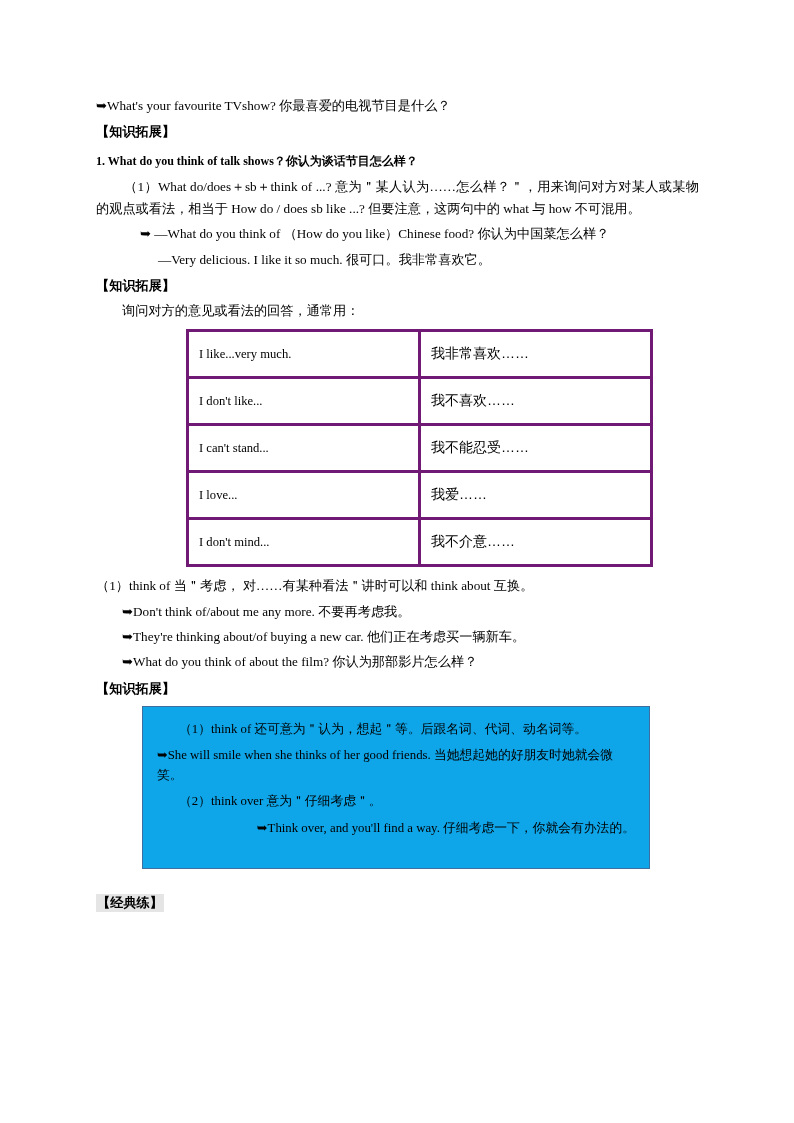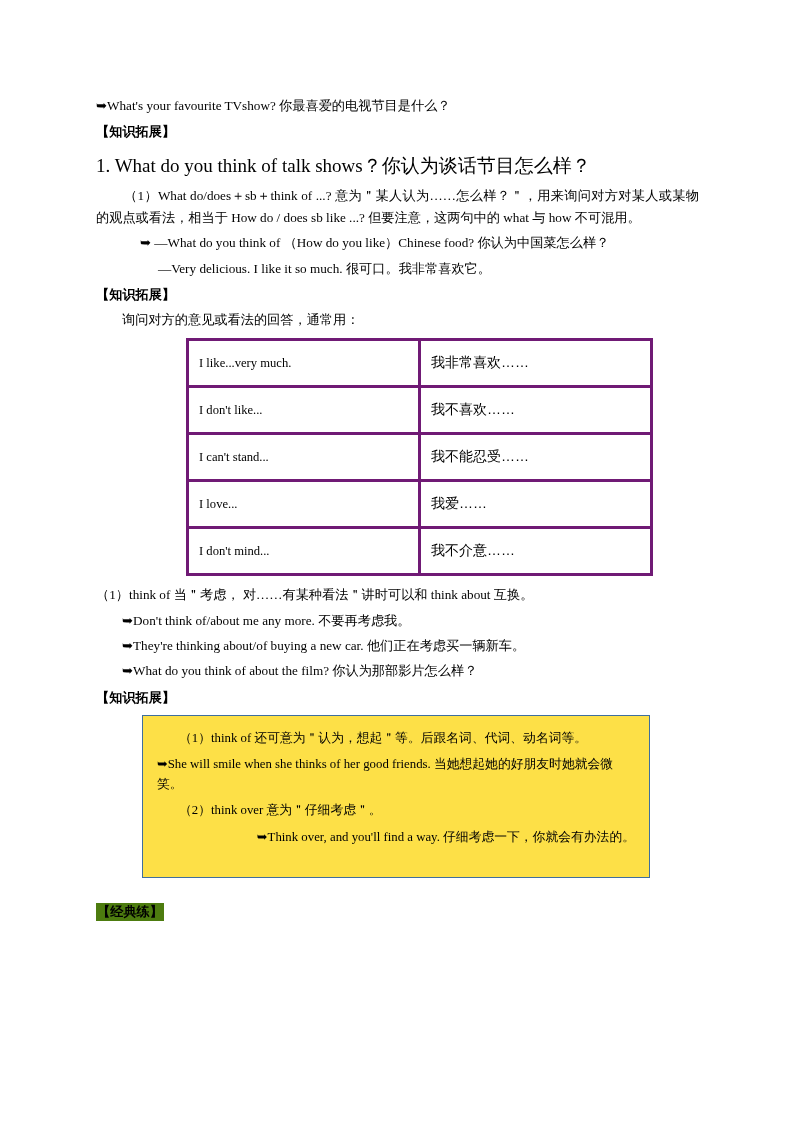--- a/index.html
+++ b/index.html
@@ -34,22 +34,22 @@
   .indent3 { padding-left: 62px; }
   .para-justify {
     text-align: justify;
   }
   .bracket-head {
     font-size: 13.2px;
     font-weight: bold;
     margin: 7px 0 5px 0;
   }
   .sec-title {
-    font-size: 19px;
-    font-weight: normal;
+    font-size: 12px;
+    font-weight: bold;
     margin: 12px 0 6px 0;
   }
   table.answers {
     border-collapse: collapse;
     margin: 8px 0 8px 90px;
     width: 418px;
     table-layout: fixed;
   }
   table.answers td {
     border: 3px solid #701a75;
@@ -61,33 +61,33 @@
   table.answers td.col-en { width: 209px; }
   table.answers td.col-cn {
     width: 209px;
     font-family: "Liberation Sans", sans-serif;
     font-size: 14px;
   }
   .note-box {
     margin: 8px 0 0 46px;
     width: 508px;
     border: 1px solid #3f6f9e;
-    background: #fde047;
+    background: #0ea5e9;
     box-sizing: border-box;
     padding: 12px 14px 14px 14px;
   }
   .note-box .line {
     font-size: 12.8px;
     margin-bottom: 6px;
     line-height: 1.58;
   }
   .note-box .line:last-child { margin-bottom: 16px; text-align: right; }
   .highlight {
     display: inline-block;
-    background: #4d7c0f;
+    background: #e5e5e5;
     font-weight: bold;
     font-size: 13.2px;
     padding: 0 1px;
   }
   .footer-spacer { height: 14px; }
 </style>
 </head>
 <body>
 
 <div class="page">

